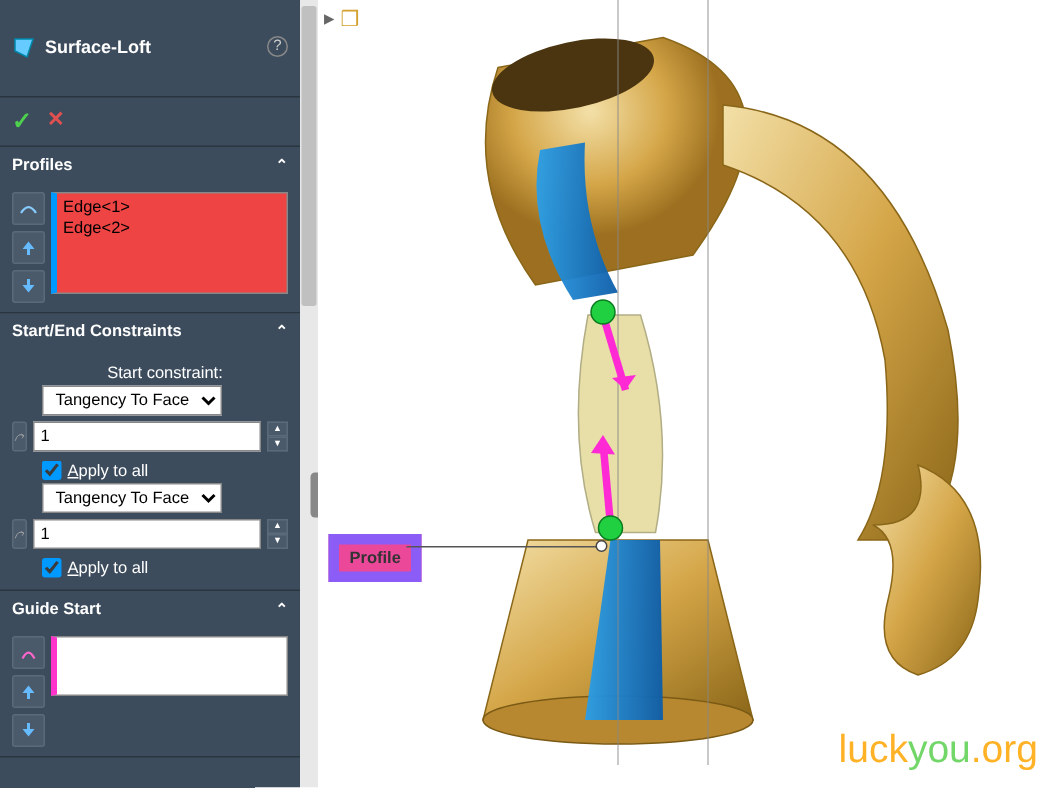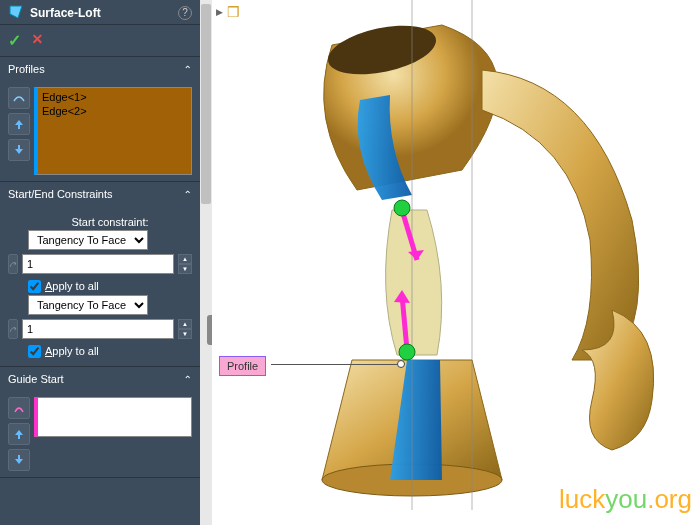--- a/index.html
+++ b/index.html
@@ -2,67 +2,67 @@
 <html><head>
 <meta charset="utf-8">
 <style>
   * { box-sizing: border-box; margin: 0; padding: 0; font-family: "Segoe UI", Arial, sans-serif; }
   body { width: 700px; height: 525px; overflow: hidden; background: #fff; position: relative; }
   
   .panel { position: absolute; left: 0; top: 0; width: 200px; height: 525px; background: #3c4c5c; color: #fff; font-size: 11px; overflow-y: auto; }
   .panel-scrollbar { position: absolute; left: 200px; top: 0; width: 12px; height: 525px; background: #e8e8e8; }
   .panel-scrollthumb { position: absolute; top: 4px; left: 1px; width: 10px; height: 200px; background: #c0c0c0; border-radius: 2px; }
   
-  .panel-header { display: flex; align-items: flex-end; padding: 4px 8px; border-bottom: 1px solid #2a3540; }
+  .panel-header { display: flex; align-items: flex-start; padding: 24px 8px; border-bottom: 1px solid #2a3540; }
   .panel-icon { width: 16px; height: 16px; margin-right: 6px; }
   .panel-title { font-weight: bold; font-size: 12px; flex: 1; }
   .help-icon { width: 14px; height: 14px; border: 1px solid #888; border-radius: 50%; text-align: center; line-height: 12px; font-size: 10px; color: #ccc; }
   
   .confirm-row { display: flex; padding: 6px 8px; gap: 10px; border-bottom: 1px solid #2a3540; }
   .check-icon { color: #4dd04d; font-size: 16px; font-weight: bold; }
   .cancel-icon { color: #e05050; font-size: 14px; font-weight: bold; }
   
   .section { border-bottom: 1px solid #2a3540; }
-  .section-header { display: flex; align-items: center; justify-content: space-between; padding: 6px 8px; font-weight: normal; background: #3c4c5c; cursor: pointer; }
+  .section-header { display: flex; align-items: center; justify-content: space-between; padding: 6px 8px; font-weight: bold; background: #3c4c5c; cursor: pointer; }
   .chevron { font-size: 10px; }
   .section-body { padding: 6px 8px; }
   
   .profiles-row { display: flex; gap: 4px; }
   .profiles-icons { display: flex; flex-direction: column; gap: 4px; }
   .icon-btn { width: 22px; height: 22px; background: #4a5a6a; border: 1px solid #5a6a7a; border-radius: 2px; display: flex; align-items: center; justify-content: center; cursor: pointer; }
   .icon-btn svg { width: 14px; height: 14px; }
-  .profiles-list { flex: 1; background: #a16207; color: #000; border: 1px solid #888; height: 88px; padding: 2px; border-left: 4px solid #0099ff; }
+  .profiles-list { flex: 1; background: #ef4444; color: #000; border: 1px solid #888; height: 68px; padding: 2px; border-left: 4px solid #0099ff; }
   .profiles-list div { padding: 1px 2px; font-size: 11px; }
   
   .field-label { margin: 4px 0 2px 20px; font-size: 11px; text-align: center; }
   .select { flex: 1; background: #fff; color: #000; border: 1px solid #888; height: 20px; font-size: 11px; padding: 0 4px; margin-left: 20px; }
   .spinner-row { display: flex; align-items: center; gap: 4px; margin-top: 4px; }
   .spinner-icon { width: 20px; height: 20px; background: #4a5a6a; border: 1px solid #5a6a7a; border-radius: 2px; display:flex;align-items:center;justify-content:center; }
   .spinner-input { flex: 1; background: #fff; color: #000; border: 1px solid #888; height: 20px; padding: 0 4px; font-size: 11px; }
   .spinner-btns { display: flex; flex-direction: column; }
   .spinner-btns button { width: 14px; height: 10px; background: #4a5a6a; border: 1px solid #5a6a7a; font-size: 6px; color: #fff; padding:0; line-height:6px; }
-  .checkbox-row { display: flex; gap: 4px; margin: 6px 0 2px 20px; }
+  .checkbox-row { display: flex; align-items: center; gap: 4px; margin: 6px 0 2px 20px; }
   .checkbox-row input { accent-color: #0099ff; }
   .checkbox-row label u { text-decoration: underline; }
   
   .gc-row { display: flex; gap: 4px; }
   .gc-list { flex: 1; background: #fff; border: 1px solid #888; height: 40px; border-left: 4px solid #ff33cc; }
   
   
   .viewport { position: absolute; left: 212px; top: 0; right: 0; bottom: 0; background: #fff; }
   .breadcrumb { position: absolute; left: 4px; top: 4px; display: flex; align-items: center; gap: 4px; font-size: 11px; color: #333; }
   .breadcrumb .bc-icon { color: #d4a030; font-size: 14px; }
   .bc-arrow { color: #666; font-size: 9px; }
   
   .watermark { position: absolute; right: 8px; bottom: 10px; font-size: 26px; color: #ffa500; opacity: 0.85; font-family: cursive; }
   .watermark span.acc { color: #5bd050; }
   
   .splitter-handle { position: absolute; left: 207px; top: 315px; width: 10px; height: 30px; background: #888; border-radius: 3px; }
   
-  .callout { position: absolute; left: 219px; top: 356px; background: #f9a8d4; border: 1px solid #8b5cf6; padding: 3px 7px; font-size: 11px; color: #333; }
+  .callout { position: absolute; left: 219px; top: 356px; background: #ec4899; border: 7px solid #8b5cf6; padding: 3px 7px; font-size: 11px; color: #333; font-weight: bold; }
   .callout-line { position: absolute; left: 271px; top: 364px; width: 130px; height: 1px; background: #555; }
   .callout-dot { position: absolute; left: 397px; top: 360px; width: 8px; height: 8px; border: 1px solid #444; border-radius: 50%; background: #fff; }
 </style>
 </head>
 <body>
 
 <div class="panel">
   <div class="panel-header">
     <span class="panel-icon">
       <svg viewBox="0 0 16 16">

